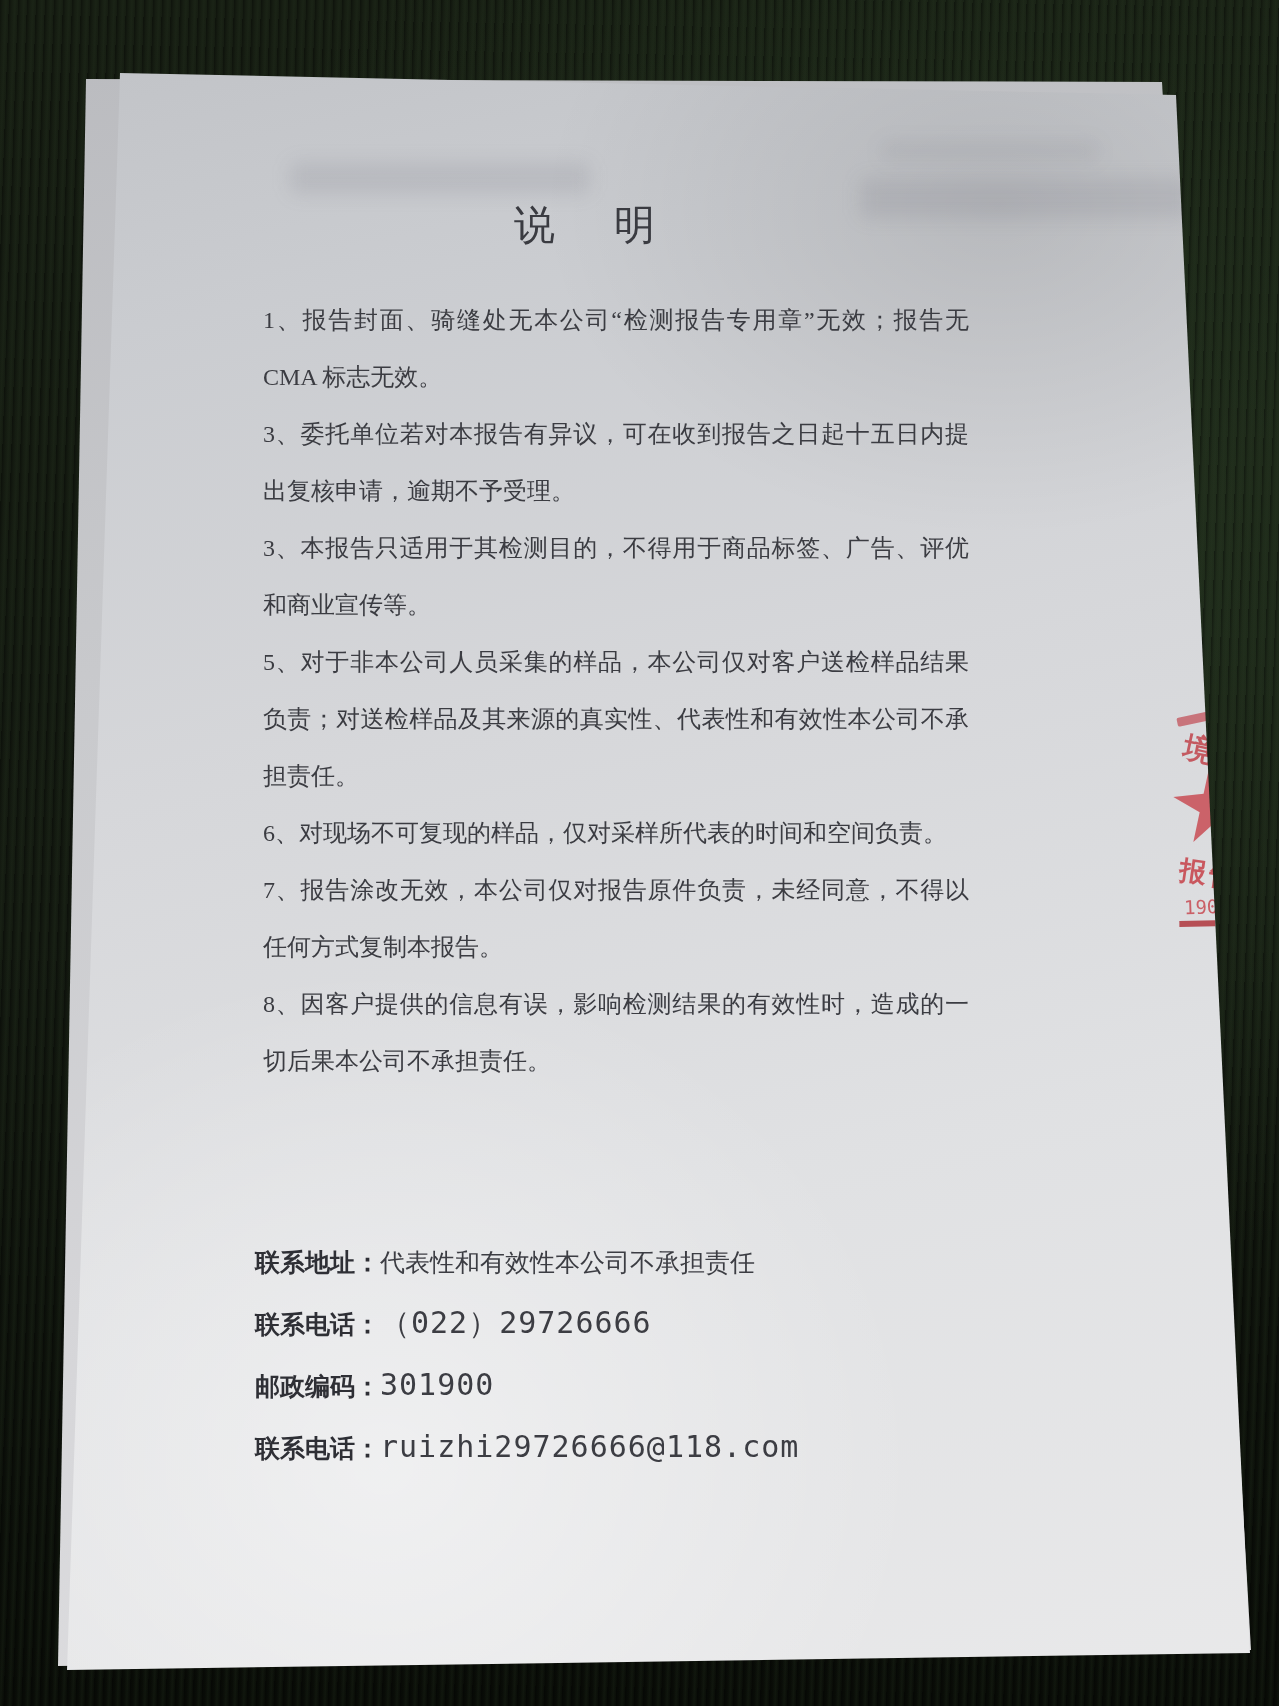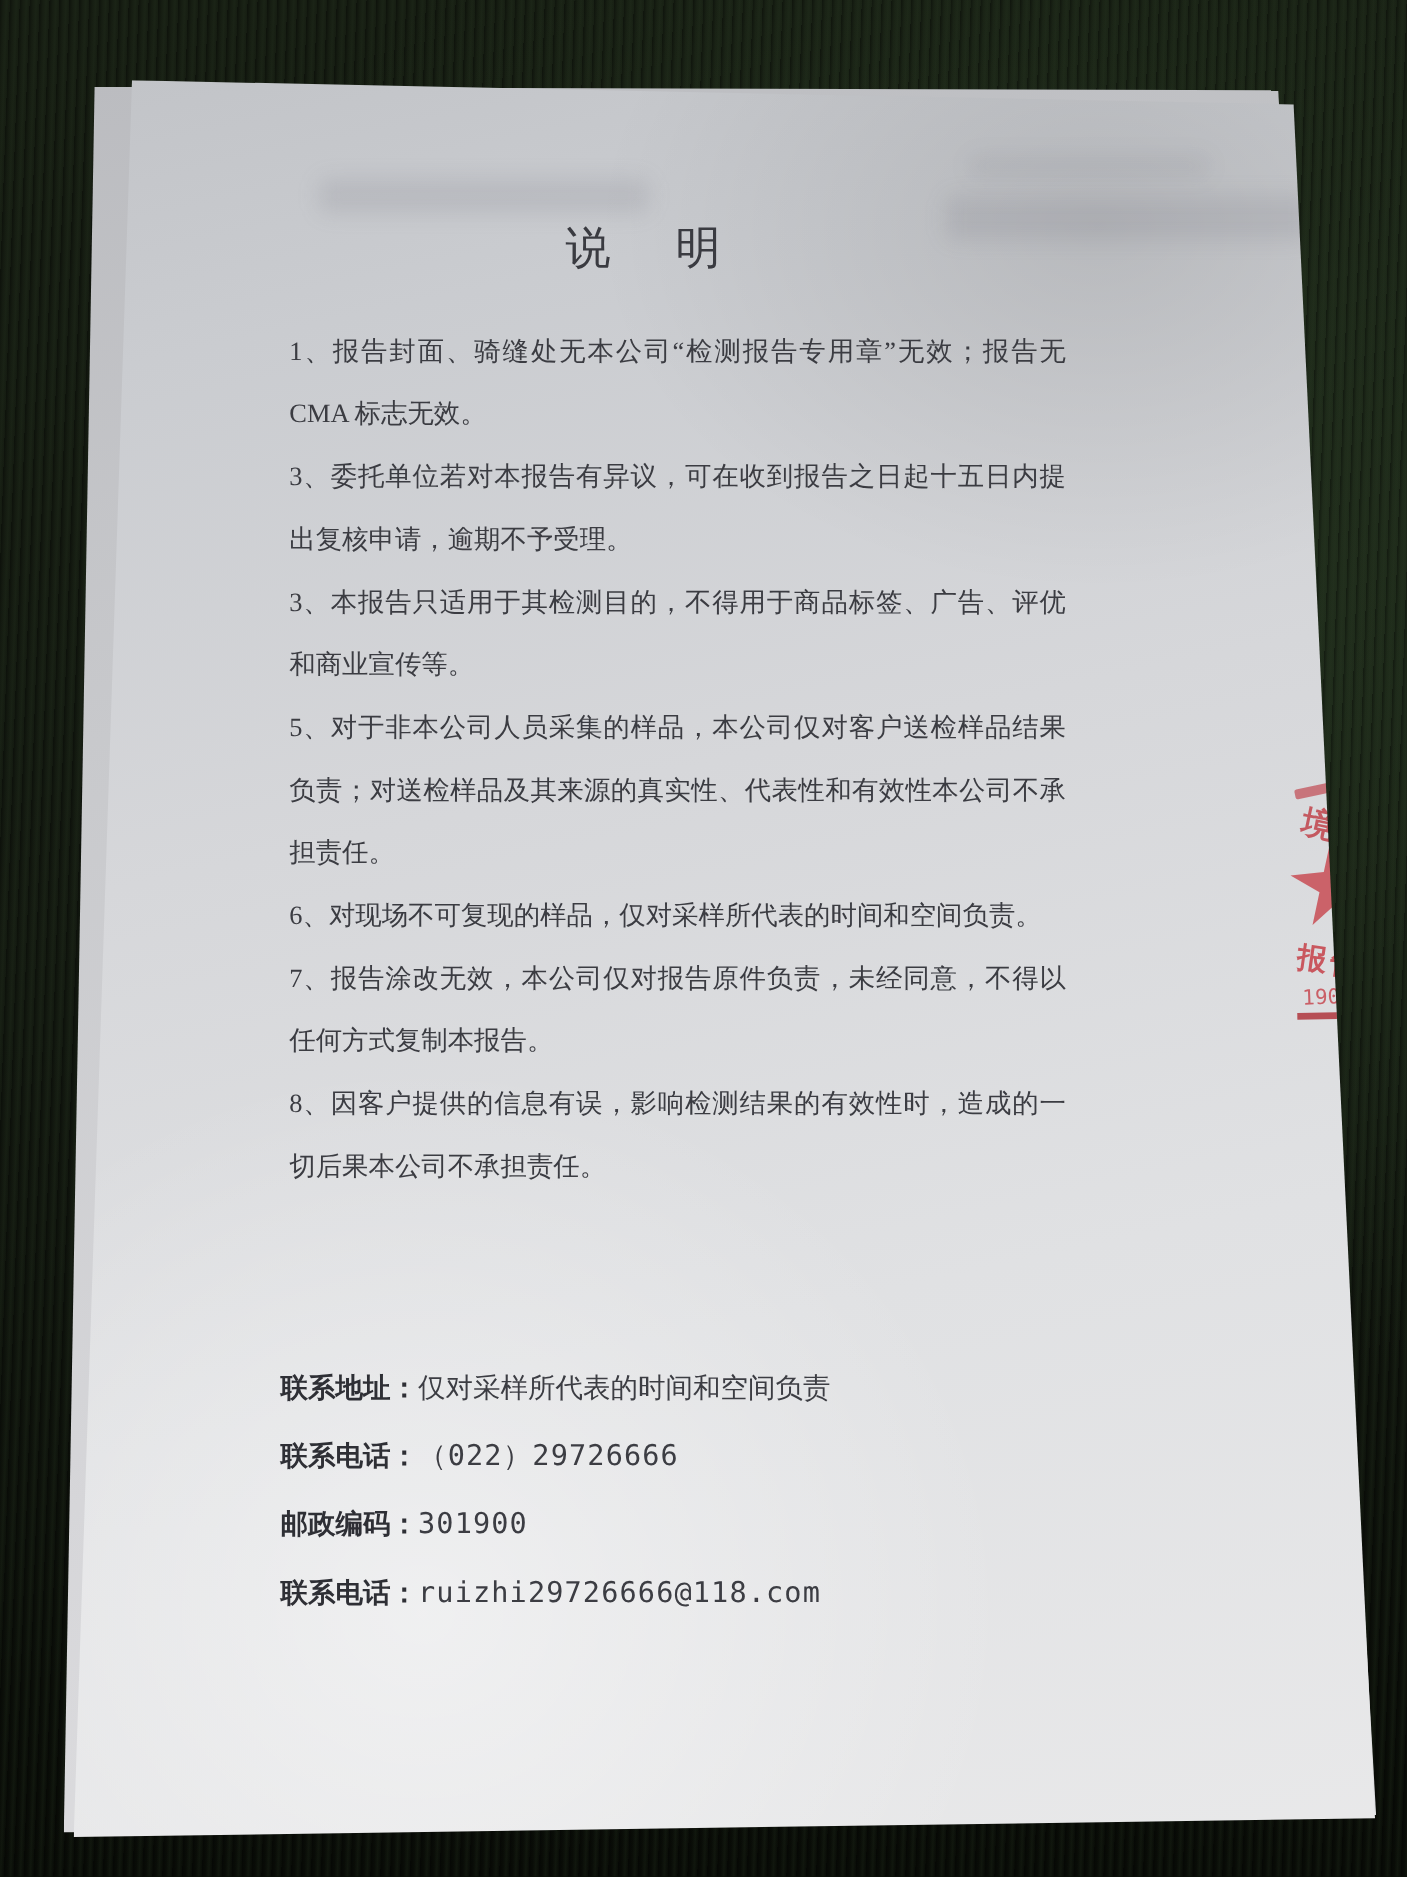--- a/index.html
+++ b/index.html
@@ -27,23 +27,23 @@
   .g3{left:880px;top:140px;width:220px;height:22px;opacity:.7;}
   .title{position:absolute;left:235px;top:198px;width:700px;margin:0;
     display:flex;justify-content:center;gap:58px;
     font-size:41px;font-weight:400;color:#3a3b41;letter-spacing:1px;}
   .body{position:absolute;left:263px;top:292px;width:706px;
     font-size:24px;line-height:57px;color:#3b3c42;
     text-align:justify;text-justify:inter-character;}
   .body p{margin:0;}
   .contact{position:absolute;left:255px;top:1243px;width:760px;color:#34353b;}
   .crow{margin-bottom:20px;line-height:40px;font-size:25px;}
-  .clabel{font-family:Liberation Mono, monospace;font-weight:700;color:#2e2f35;}
+  .clabel{font-family:Liberation Serif, serif;font-weight:700;color:#2e2f35;}
   .cvalue{color:#3c3d43;}
-  .cvalue.latin{font-family:"DejaVu Sans Mono",monospace;font-size:26px;letter-spacing:1px;text-align:center;}
+  .cvalue.latin{font-family:"DejaVu Sans Mono",monospace;font-size:30px;letter-spacing:1px;text-align:center;}
   .stamp{position:absolute;left:1145px;top:700px;width:130px;height:240px;transform:rotate(2deg);}
   .stamp>div{position:absolute;}
   .s-bar{left:28px;top:12px;width:60px;height:9px;background:rgba(190,62,70,0.65);
     transform:rotate(-14deg);border-radius:2px;}
   .s-char{left:36px;top:30px;font-size:30px;font-weight:700;color:rgba(192,66,74,0.85);
     transform:rotate(10deg);}
   .s-star{left:22px;top:52px;font-size:104px;line-height:1;color:rgba(198,64,72,0.78);
     transform:rotate(-8deg);}
   .s-label{left:36px;top:156px;font-size:27px;font-weight:700;letter-spacing:3px;
     color:rgba(198,64,72,0.85);transform:rotate(6deg);}
@@ -74,21 +74,21 @@
       <p>3、委托单位若对本报告有异议，可在收到报告之日起十五日内提出复核申请，逾期不予受理。</p>
       <p>3、本报告只适用于其检测目的，不得用于商品标签、广告、评优和商业宣传等。</p>
       <p>5、对于非本公司人员采集的样品，本公司仅对客户送检样品结果负责；对送检样品及其来源的真实性、代表性和有效性本公司不承担责任。</p>
       <p>6、对现场不可复现的样品，仅对采样所代表的时间和空间负责。</p>
       <p>7、报告涂改无效，本公司仅对报告原件负责，未经同意，不得以任何方式复制本报告。</p>
       <p>8、因客户提供的信息有误，影响检测结果的有效性时，造成的一切后果本公司不承担责任。</p>
     </div>
 
     <div class="contact">
       <div class="crow">
-        <span class="clabel">联系地址：</span><span class="cvalue">仅对采样所代表的时间和空间负责</span>
+        <span class="clabel">联系地址：</span><span class="cvalue">代表性和有效性本公司不承担责任</span>
       </div>
       <div class="crow">
         <span class="clabel">联系电话：</span><span class="cvalue latin">（022）29726666</span>
       </div>
       <div class="crow">
         <span class="clabel">邮政编码：</span><span class="cvalue latin">301900</span>
       </div>
       <div class="crow">
         <span class="clabel">联系电话：</span><span class="cvalue latin">ruizhi29726666@118.com</span>
       </div>

